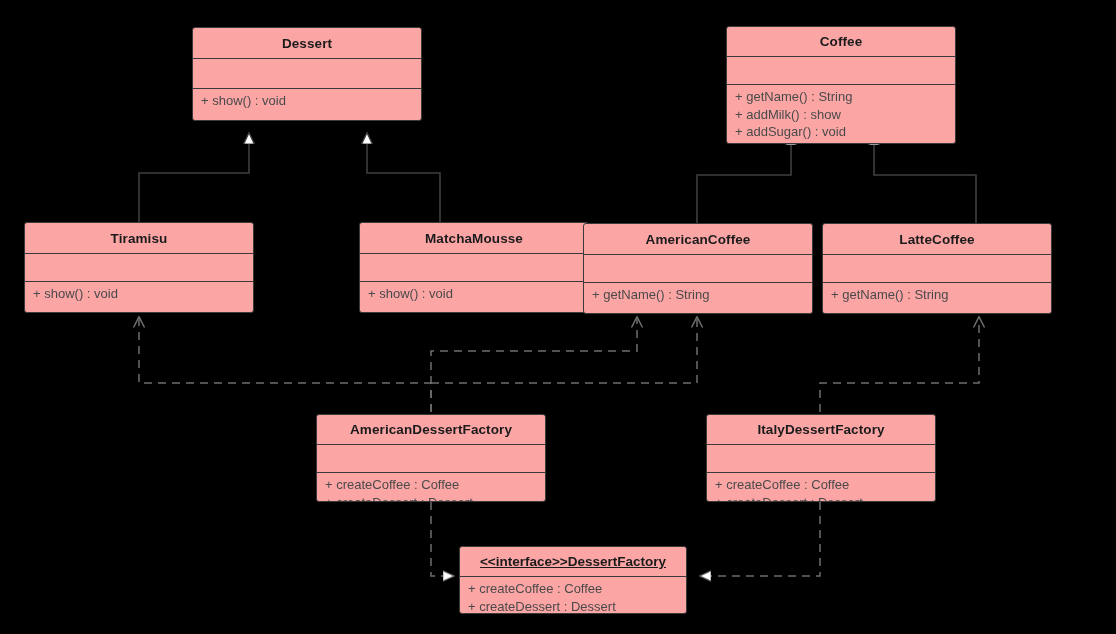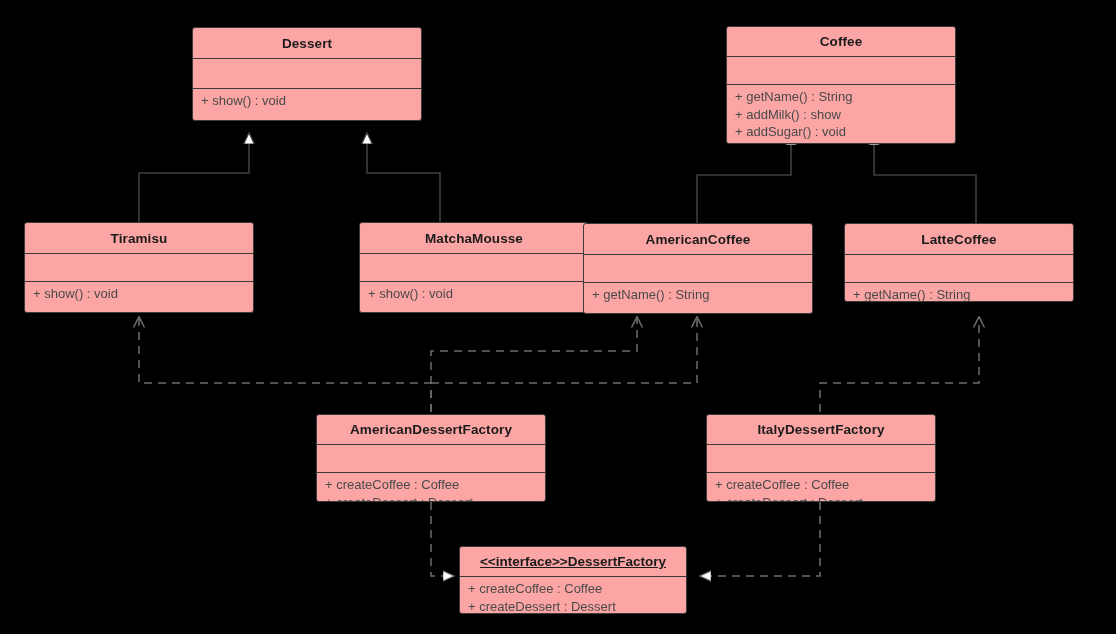--- a/index.html
+++ b/index.html
@@ -142,21 +142,21 @@
   </div>
 
   <div class="uml-class" style="left:583px; top:223px; width:230px; height:91px;">
     <div class="cls-name" style="height:30px;">AmericanCoffee</div>
     <div class="cls-attrs" style="height:28px;"></div>
     <div class="cls-ops" style="height:31px;">
       <div class="member">+ getName() : String</div>
     </div>
   </div>
 
-  <div class="uml-class" style="left:844px; top:223px; width:230px; height:79px;">
+  <div class="uml-class" style="left:822px; top:223px; width:230px; height:91px;">
     <div class="cls-name" style="height:30px;">LatteCoffee</div>
     <div class="cls-attrs" style="height:28px;"></div>
     <div class="cls-ops" style="height:31px;">
       <div class="member">+ getName() : String</div>
     </div>
   </div>
 
   <div class="uml-class" style="left:316px; top:414px; width:230px; height:88px;">
     <div class="cls-name" style="height:29px;">AmericanDessertFactory</div>
     <div class="cls-attrs" style="height:28px;"></div>

